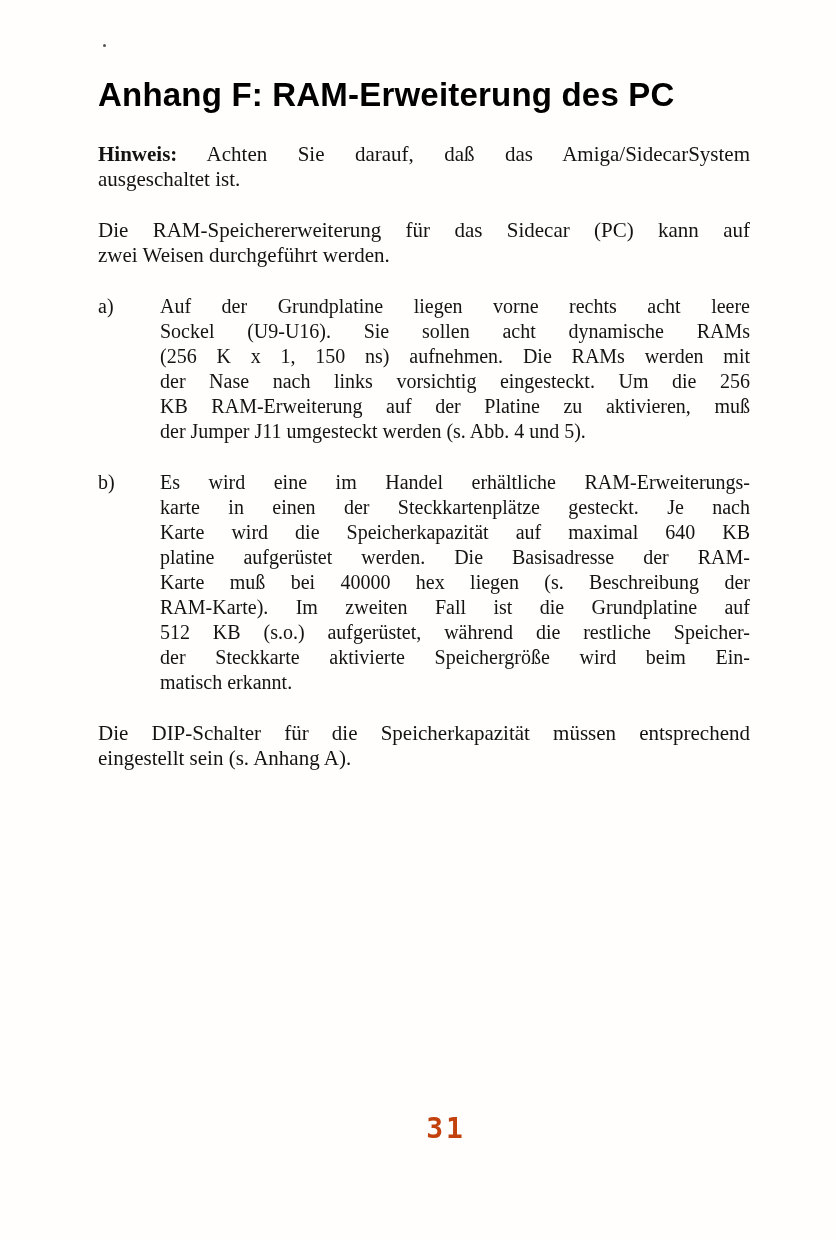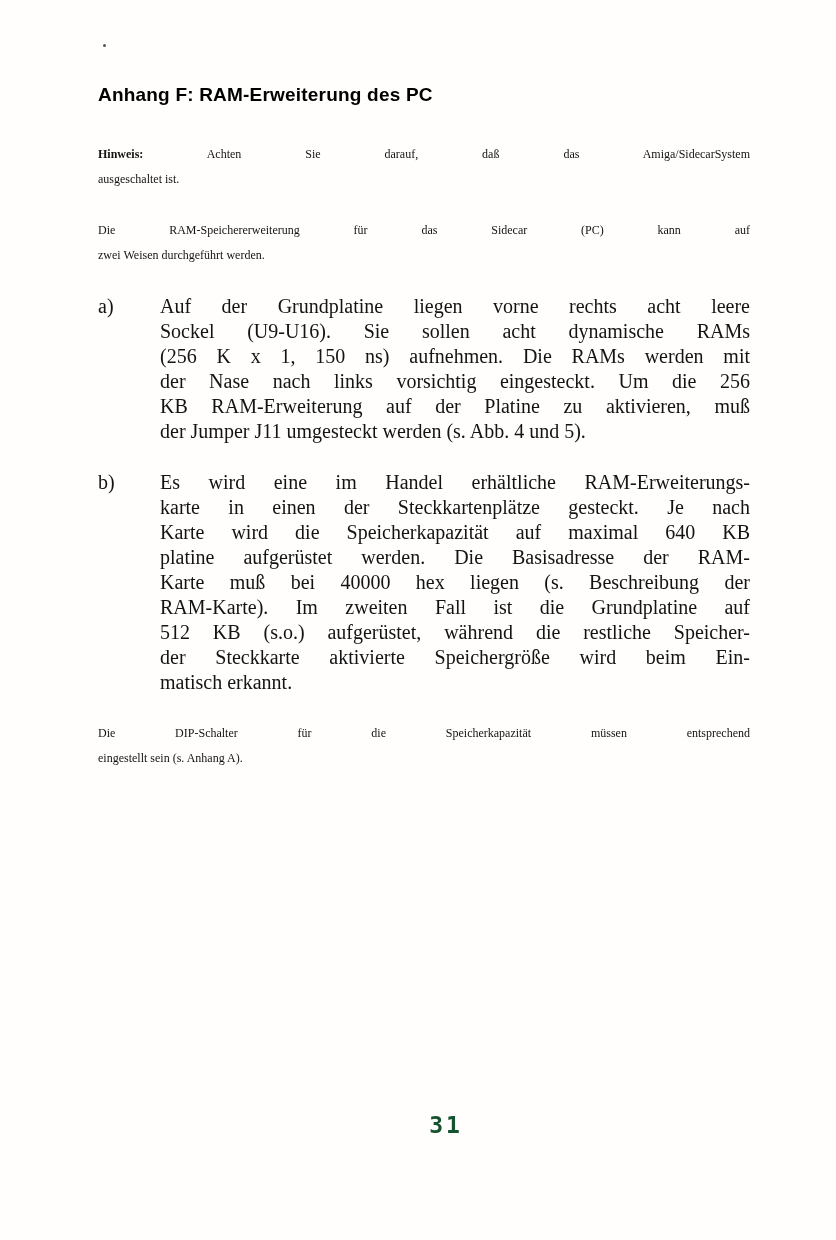--- a/index.html
+++ b/index.html
@@ -28,29 +28,29 @@
   .content {
     position: absolute;
     left: 98px;
     top: 78px;
     width: 652px;
   }
   h1.title {
     margin: 0 0 30px 0;
     font-family: "Liberation Sans", sans-serif;
     font-weight: 700;
-    font-size: 19px;
+    font-size: 33px;
     line-height: 34px;
     letter-spacing: 0.2px;
     color: #000;
     white-space: nowrap;
   }
   .para {
     margin: 0 0 26px 0;
-    font-size: 12px;
+    font-size: 21px;
     line-height: 25px;
   }
   .line {
     display: block;
     text-align: justify;
     text-align-last: justify;
   }
   .para .line:last-child,
   .item-body .line:last-child {
     text-align-last: left;
@@ -76,23 +76,23 @@
     margin-bottom: 16px;
   }
   .page-number {
     position: absolute;
     top: 1112px;
     left: 0;
     width: 100%;
     text-align: center;
     font-family: "DejaVu Sans Mono", monospace;
     font-weight: 700;
-    font-size: 23px;
+    font-size: 28px;
     letter-spacing: 3px;
-    color: #14532d;
+    color: #c2410c;
   }
   .page-number span {
     position: relative;
     left: 28px;
   }
 </style>
 </head>
 <body>
 
 <div class="page">

